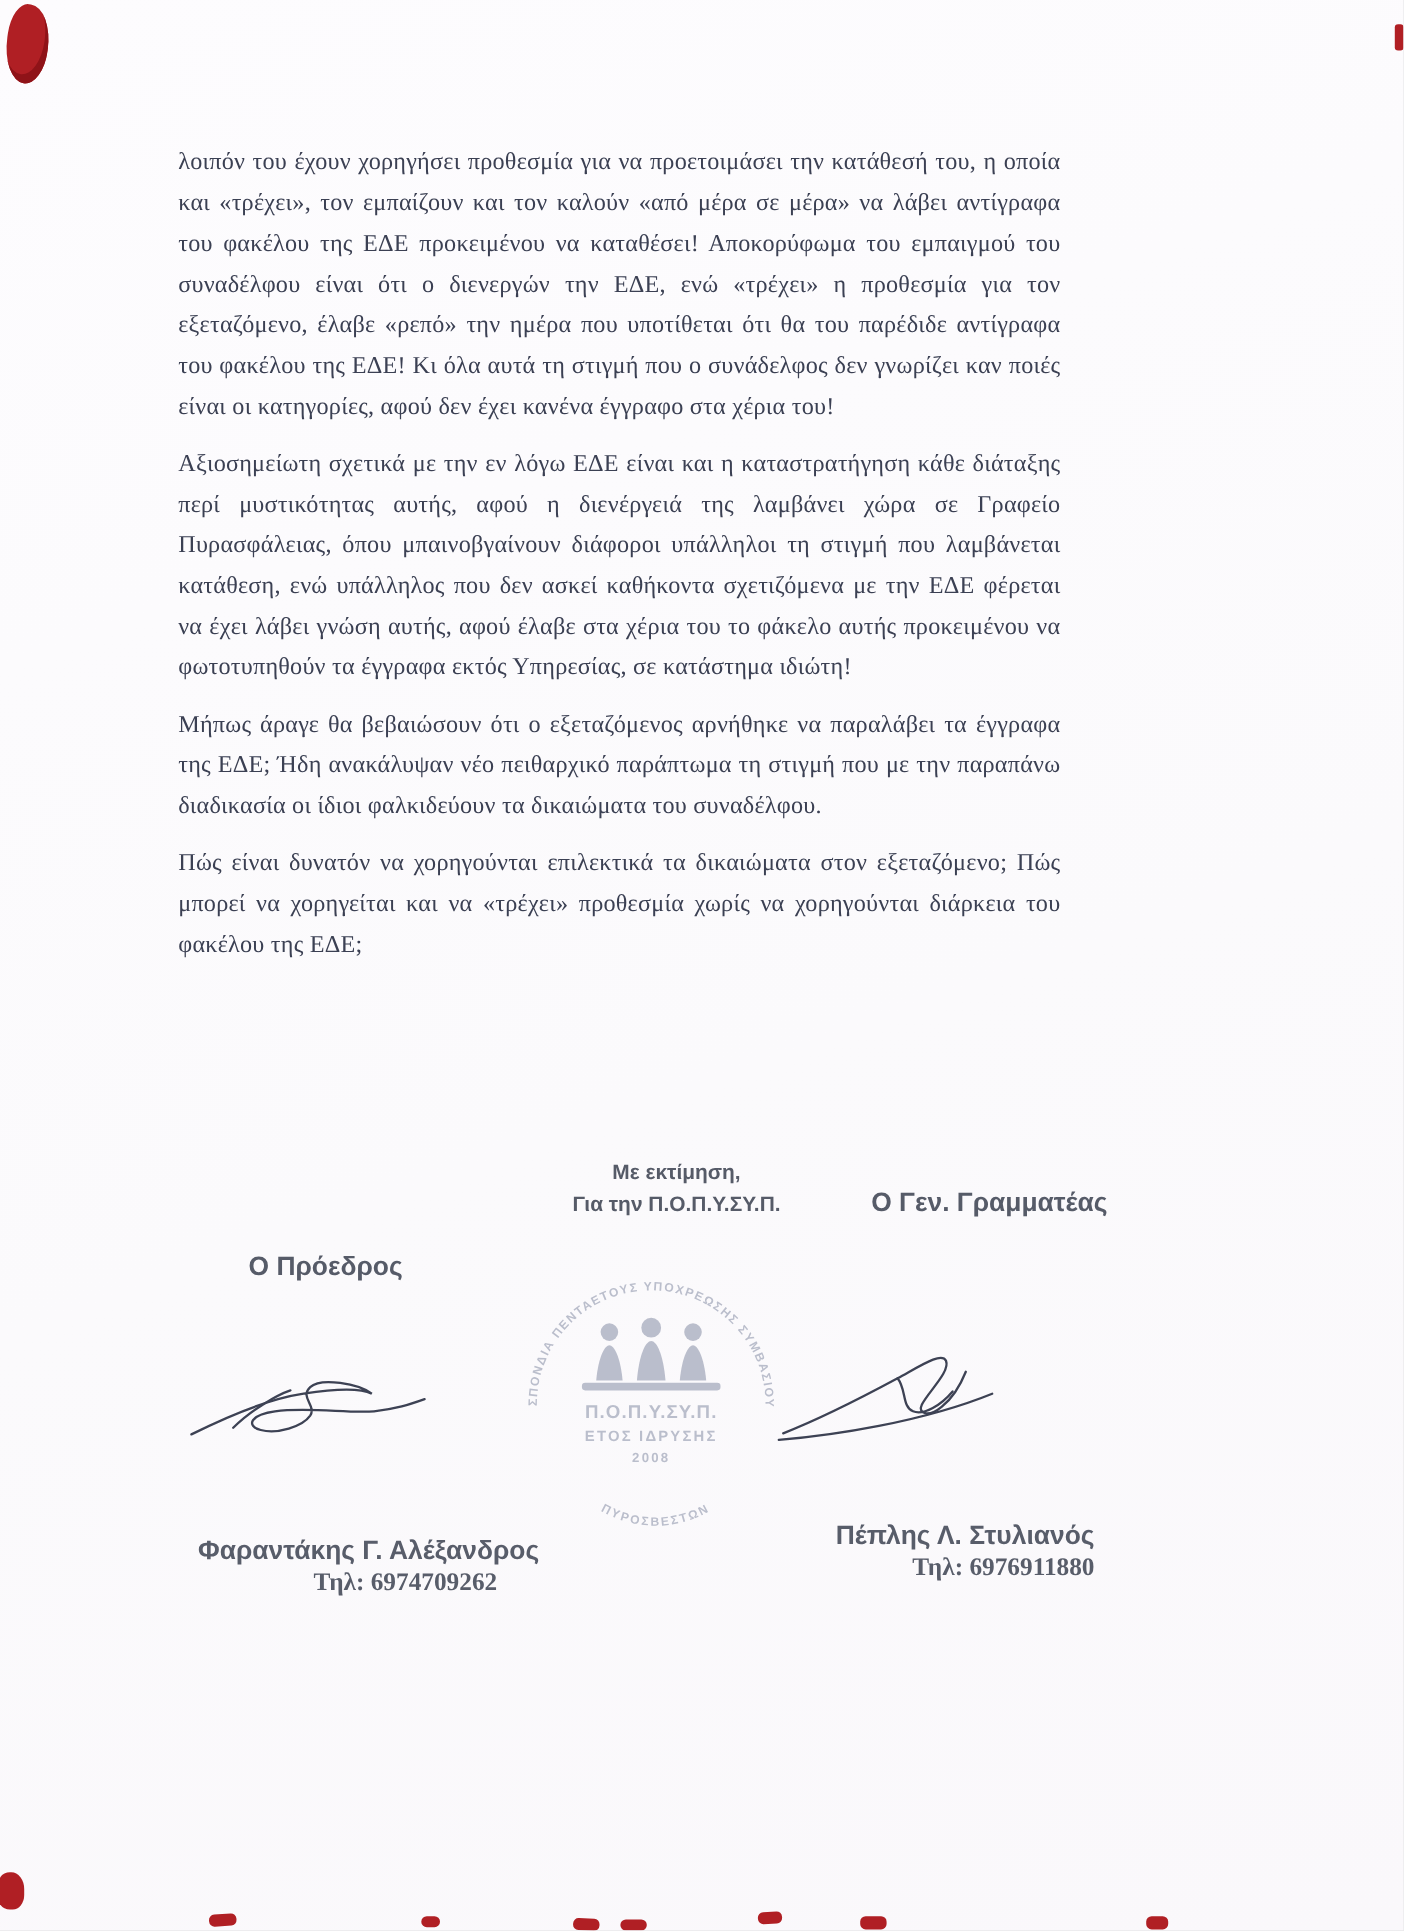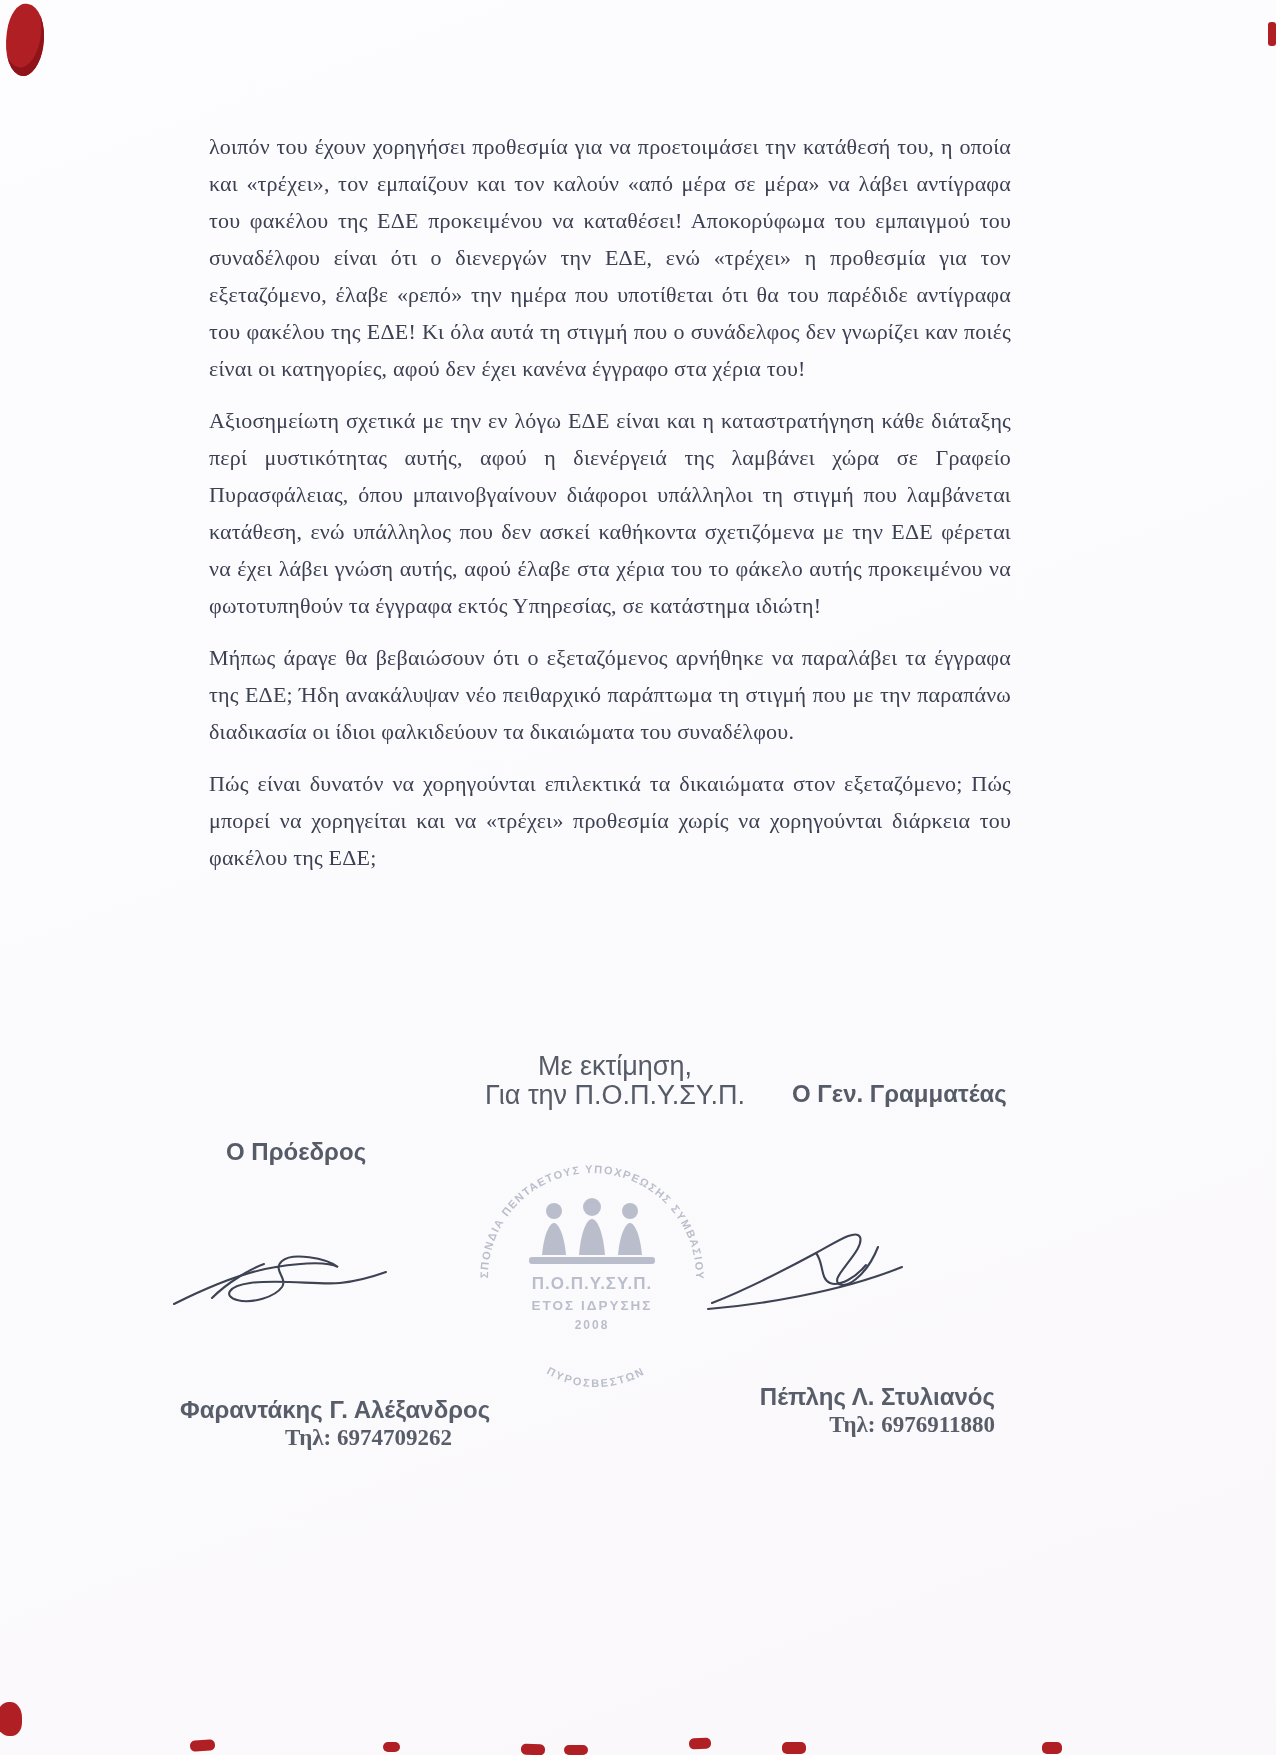--- a/index.html
+++ b/index.html
@@ -11,29 +11,28 @@
     overflow:hidden;
     font-family:"Liberation Serif", serif;
   }
   
   .text-block {
     position:absolute; left:162px; top:128px; width:802px;
     color:#3b4053;
     font-size:22px; line-height:37px;
     text-align:justify;
     letter-spacing:0.2px;
-    margin-left:47px;
   }
   .text-block p { margin:0 0 15px 0; }
   
   .closing {
     position:absolute; left:440px; top:1052px; width:350px;
     text-align:center;
     font-family:"Liberation Sans", sans-serif;
-    font-weight:normal; font-size:27px; line-height:29px;
+    font-weight:bold; font-size:19px; line-height:29px;
     color:#565b68;
   }
   
   .signer-title {
     position:absolute;
     font-family:"Liberation Sans", sans-serif;
     font-weight:bold; font-size:24px; color:#565b68;
     white-space:nowrap;
   }
   .signer-title.left  { left:200px; top:1138px;margin-left:26px; }

